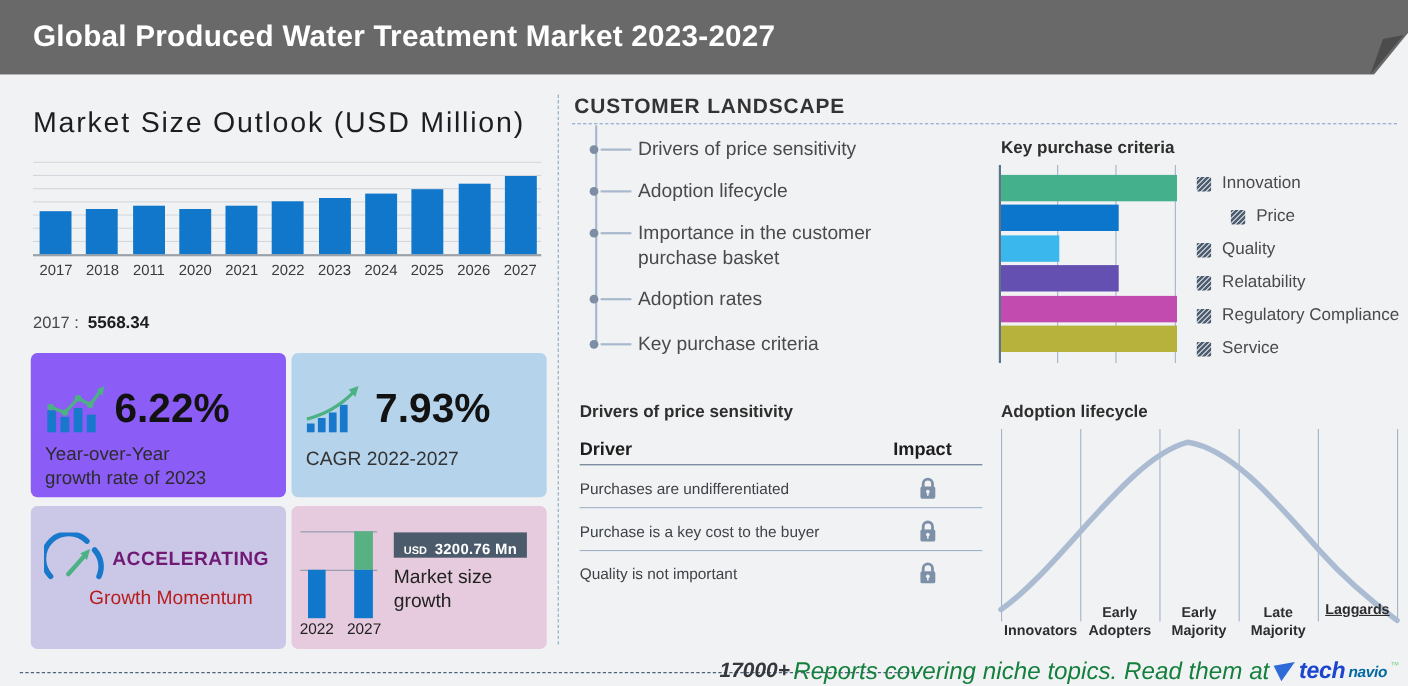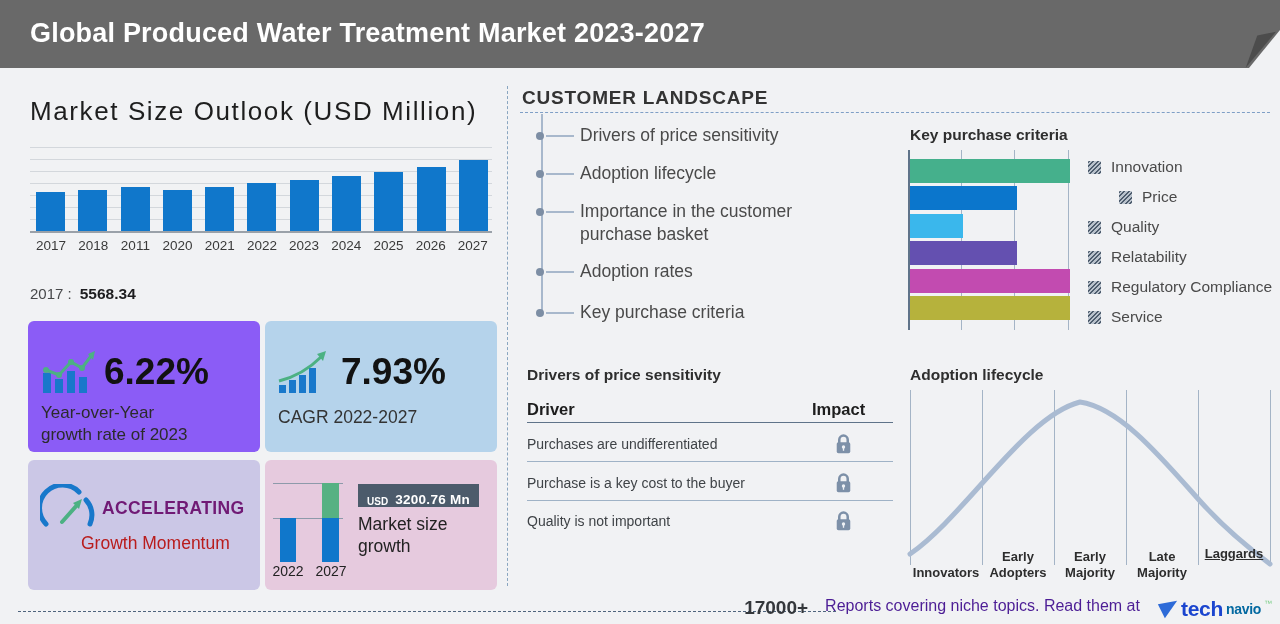--- a/index.html
+++ b/index.html
@@ -84,23 +84,23 @@
 
   
   .al-title { position:absolute; left:910px; top:366px; font-size:15.5px; font-weight:700; color:#2e2e2e; }
   .al-grid { position:absolute; top:390px; width:1px; height:175px; background:#a4b4c6; }
   .al-curve { position:absolute; left:905px; top:386px; }
   .al-stage { position:absolute; width:80px; text-align:center; font-size:13px; font-weight:700;
               color:#2d2d2d; line-height:15.5px; }
 
   
   .foot-dash { position:absolute; left:18px; top:611px; width:818px; border-top:1.5px dashed #4e647d; }
-  .footer { position:absolute; right:8px; top:597px; display:flex; gap:17px; }
+  .footer { position:absolute; right:8px; top:597px; display:flex; align-items:center; gap:3px;font-style:italic; }
   .foot-count { font-size:19px; font-weight:700; color:#34373b; }
-  .foot-text { font-size:16px; color:#4c1d95; }
+  .foot-text { font-size:22px; color:#15803d; }
   .brand { display:flex; align-items:center; gap:3px; }
   .brand .t1 { font-size:21px; font-weight:700; color:#1b45cf; letter-spacing:-.3px; }
   .brand .t2 { font-size:14px; font-weight:700; color:#0369a1; letter-spacing:-.3px; }
   .brand sup { font-size:8px; color:#7fcf8a; align-self:flex-start; margin-top:2px; }
 </style>
 </head>
 <body>
 
 <div class="page">
 

